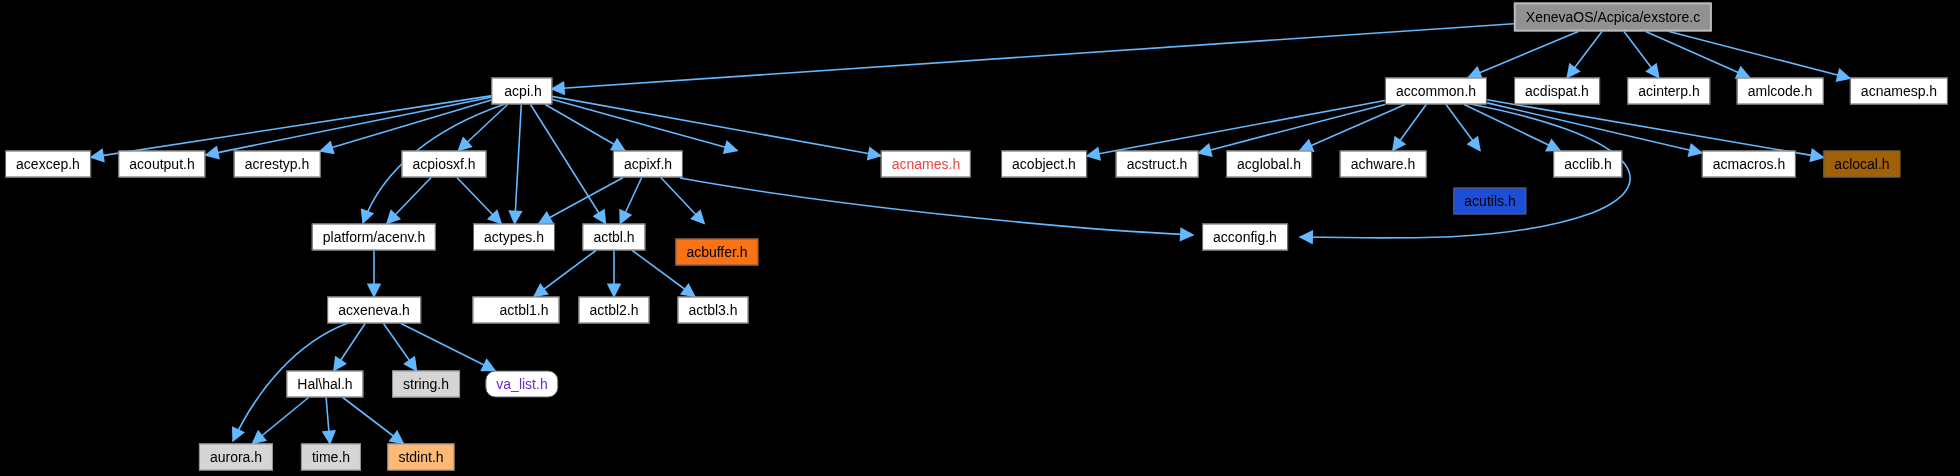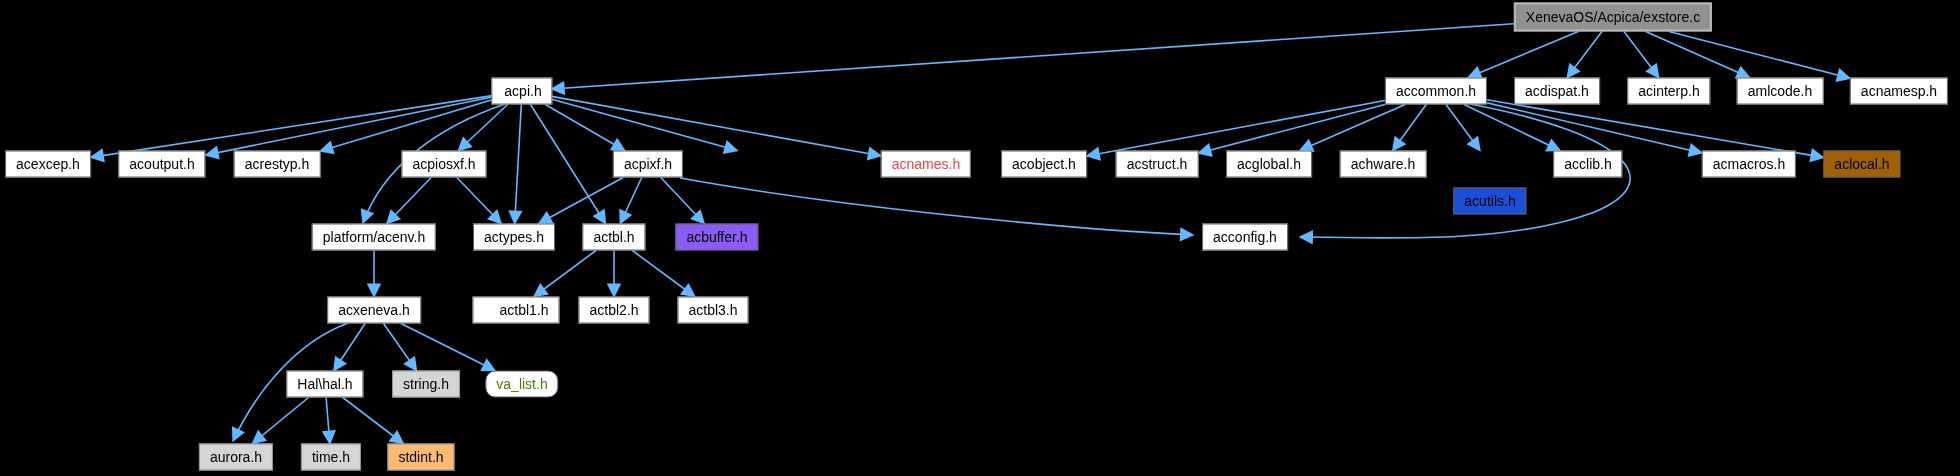--- a/index.html
+++ b/index.html
@@ -84,25 +84,25 @@
     <div class="node" style="background: rgb(255, 255, 255); border-color: rgb(95, 95, 95); color: rgb(0, 0, 0); left: 1157px; top: 164px;">acstruct.h</div>
     <div class="node" style="background: rgb(255, 255, 255); border-color: rgb(95, 95, 95); color: rgb(0, 0, 0); left: 1269px; top: 164px;">acglobal.h</div>
     <div class="node" style="background: rgb(255, 255, 255); border-color: rgb(95, 95, 95); color: rgb(0, 0, 0); left: 1383px; top: 164px;">achware.h</div>
     <div class="node" style="background: #1d4ed8; border-color: rgb(95, 95, 95); color: rgb(0, 0, 0); left: 1490px; top: 180px; margin-top: 21px;">acutils.h</div>
     <div class="node" style="background: rgb(255, 255, 255); border-color: rgb(95, 95, 95); color: rgb(0, 0, 0); left: 1588px; top: 164px;">acclib.h</div>
     <div class="node" style="background: rgb(255, 255, 255); border-color: rgb(95, 95, 95); color: rgb(0, 0, 0); left: 1749px; top: 164px;">acmacros.h</div>
     <div class="node" style="background: #a16207; border-color: rgb(95, 95, 95); color: rgb(0, 0, 0); left: 1862px; top: 164px;">aclocal.h</div>
     <div class="node" style="background: rgb(255, 255, 255); border-color: rgb(95, 95, 95); color: rgb(0, 0, 0); left: 374px; top: 237px;">platform/acenv.h</div>
     <div class="node" style="background: rgb(255, 255, 255); border-color: rgb(95, 95, 95); color: rgb(0, 0, 0); left: 514px; top: 237px;">actypes.h</div>
     <div class="node" style="background: rgb(255, 255, 255); border-color: rgb(95, 95, 95); color: rgb(0, 0, 0); left: 614px; top: 237px;">actbl.h</div>
-    <div class="node" style="background: #8b5cf6; border-color: rgb(95, 95, 95); color: rgb(0, 0, 0); left: 717px; top: 237px;">acbuffer.h</div>
+    <div class="node" style="background: #f97316; border-color: rgb(95, 95, 95); color: rgb(0, 0, 0); left: 717px; top: 252px;">acbuffer.h</div>
     <div class="node" style="background: rgb(255, 255, 255); border-color: rgb(95, 95, 95); color: rgb(0, 0, 0); left: 1245px; top: 237px;">acconfig.h</div>
     <div class="node" style="background: rgb(255, 255, 255); border-color: rgb(95, 95, 95); color: rgb(0, 0, 0); left: 374px; top: 310px;">acxeneva.h</div>
     <div class="node" style="background: rgb(255, 255, 255); border-color: rgb(95, 95, 95); color: rgb(0, 0, 0); left: 516px; top: 310px; padding-left: 26px;">actbl1.h</div>
     <div class="node" style="background: rgb(255, 255, 255); border-color: rgb(95, 95, 95); color: rgb(0, 0, 0); left: 614px; top: 310px;">actbl2.h</div>
     <div class="node" style="background: rgb(255, 255, 255); border-color: rgb(95, 95, 95); color: rgb(0, 0, 0); left: 713px; top: 310px;">actbl3.h</div>
     <div class="node" style="background: rgb(255, 255, 255); border-color: rgb(95, 95, 95); color: rgb(0, 0, 0); left: 325px; top: 384px;">Hal\hal.h</div>
     <div class="node gray" style="background: rgb(213, 213, 213); border-color: rgb(143, 143, 143); color: rgb(0, 0, 0); left: 426px; top: 384px;">string.h</div>
-    <div class="node" style="background: rgb(255, 255, 255); border-color: rgb(95, 95, 95); color: #4d7c0f; left: 522px; top: 384px; border-radius: 10px;">va_list.h</div>
+    <div class="node" style="background: rgb(255, 255, 255); border-color: rgb(95, 95, 95); color: #6d28d9; left: 522px; top: 384px; border-radius: 10px;">va_list.h</div>
     <div class="node gray" style="background: rgb(213, 213, 213); border-color: rgb(143, 143, 143); color: rgb(0, 0, 0); left: 236px; top: 457px;">aurora.h</div>
     <div class="node gray" style="background: rgb(213, 213, 213); border-color: rgb(143, 143, 143); color: rgb(0, 0, 0); left: 331px; top: 457px;">time.h</div>
     <div class="node gray" style="background: #fdba74; border-color: rgb(143, 143, 143); color: rgb(0, 0, 0); left: 421px; top: 457px;">stdint.h</div>
   </div>
 
 </body></html>

